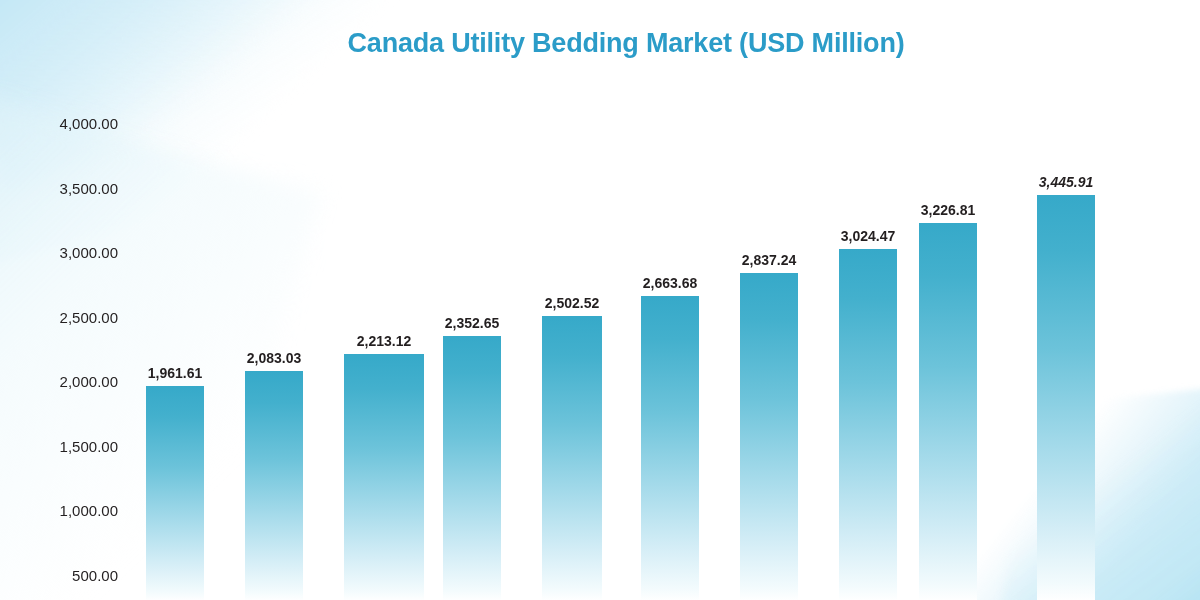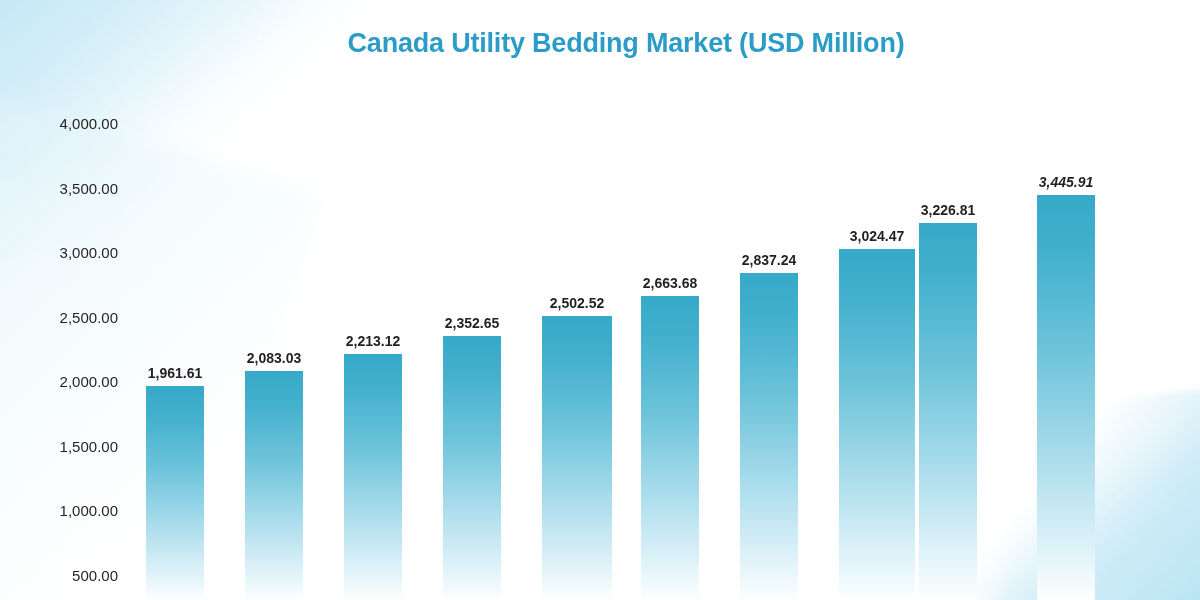--- a/index.html
+++ b/index.html
@@ -200,41 +200,41 @@
       </div>
     <div class="bars-layer" id="bars-layer">
         <div class="bar-group" style="left: 146px; width: 58px; height: 214.756px;">
           <div class="bar" style="height: 214.756px;"></div>
           <div class="bar-label" style="bottom: 219.756px;">1,961.61</div>
         </div>
         <div class="bar-group" style="left: 245px; width: 58px; height: 296px;">
           <div class="bar" style="height: 230.437px;"></div>
           <div class="bar-label" style="bottom: 235.437px;">2,083.03</div>
         </div>
-        <div class="bar-group" style="left: 344px; width: 58px; height: 247.237px;">
+        <div class="bar-group" style="left: 344px; width: 80px; height: 247.237px;">
           <div class="bar" style="height: 247.237px;"></div>
           <div class="bar-label" style="bottom: 252.237px;">2,213.12</div>
         </div>
         <div class="bar-group" style="left: 443px; width: 58px; height: 265.257px;">
           <div class="bar" style="height: 265.257px;"></div>
           <div class="bar-label" style="bottom: 270.257px;">2,352.65</div>
         </div>
-        <div class="bar-group" style="left: 542px; width: 70px; height: 284.611px;">
+        <div class="bar-group" style="left: 542px; width: 60px; height: 284.611px;">
           <div class="bar" style="height: 284.611px;"></div>
           <div class="bar-label" style="bottom: 289.611px;">2,502.52</div>
         </div>
         <div class="bar-group" style="left: 641px; width: 58px; height: 305.424px;">
           <div class="bar" style="height: 305.424px;"></div>
           <div class="bar-label" style="bottom: 310.424px;">2,663.68</div>
         </div>
         <div class="bar-group" style="left: 740px; width: 58px; height: 327.838px;">
           <div class="bar" style="height: 327.838px;"></div>
           <div class="bar-label" style="bottom: 332.838px;">2,837.24</div>
         </div>
-        <div class="bar-group" style="left: 839px; width: 76px; height: 352.017px; border-radius: 13px;">
+        <div class="bar-group" style="left: 839px; width: 58px; height: 352.017px; border-radius: 13px;">
           <div class="bar" style="height: 352.017px;"></div>
           <div class="bar-label" style="bottom: 357.017px;">3,024.47</div>
         </div>
         <div class="bar-group" style="left: 919px; width: 58px; height: 378.148px;">
           <div class="bar" style="height: 378.148px;"></div>
           <div class="bar-label" style="bottom: 383.148px;">3,226.81</div>
         </div>
         <div class="bar-group" style="left: 1037px; width: 58px; height: 406.443px;">
           <div class="bar" style="height: 406.443px;"></div>
           <div class="bar-label" style="bottom: 411.443px; font-style: italic;">3,445.91</div>

